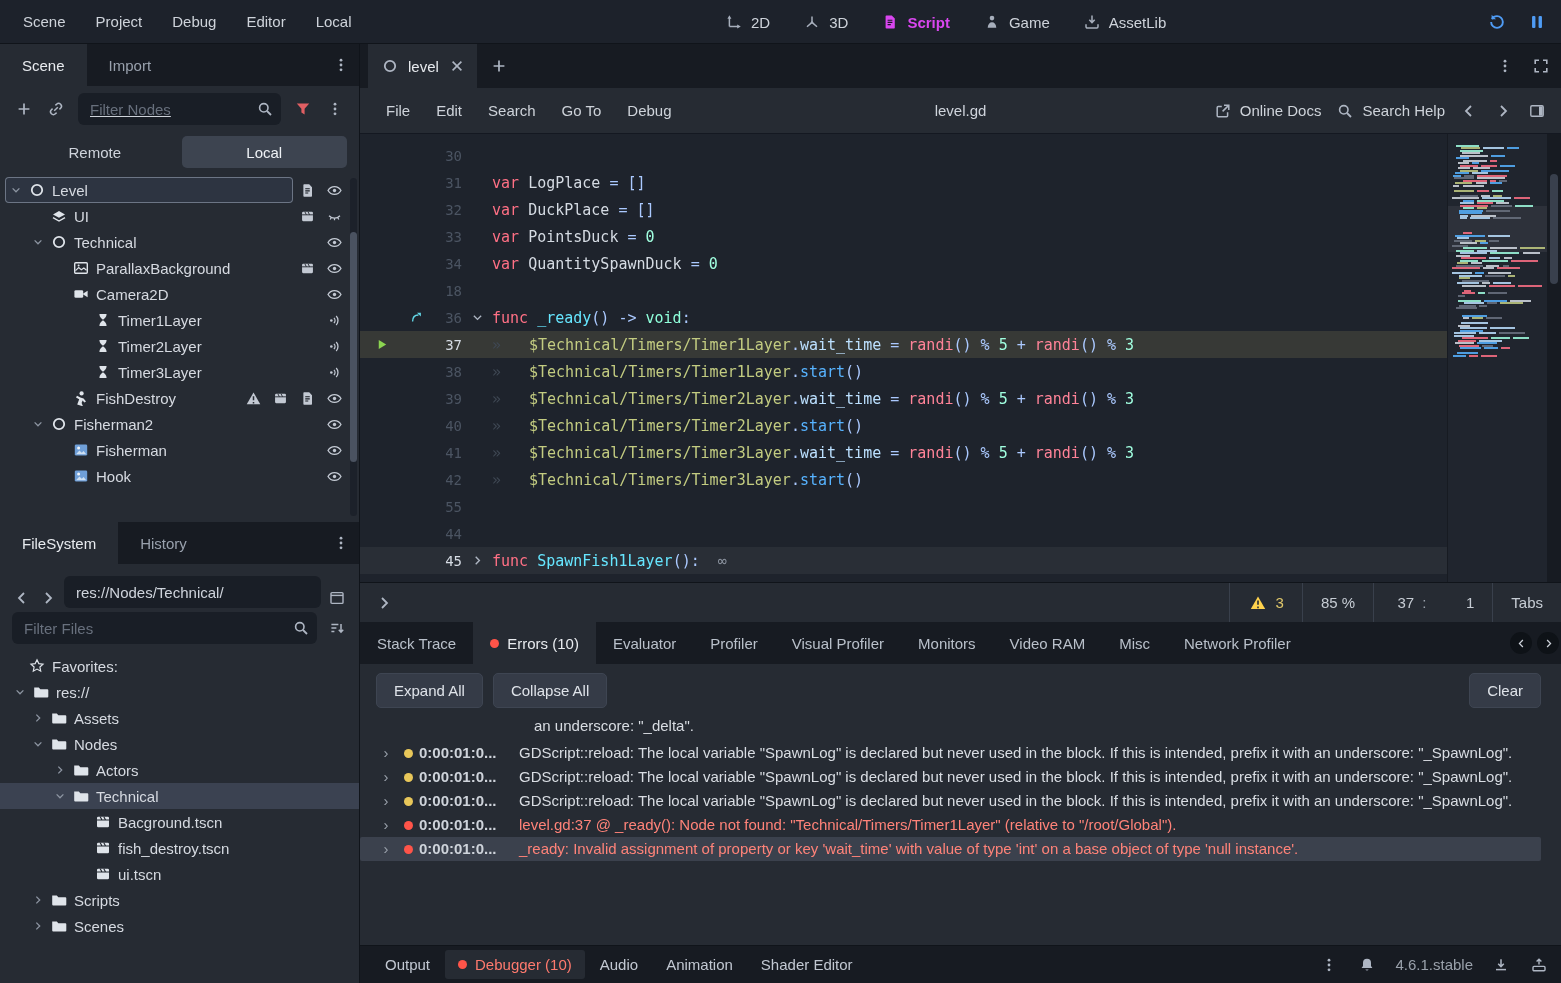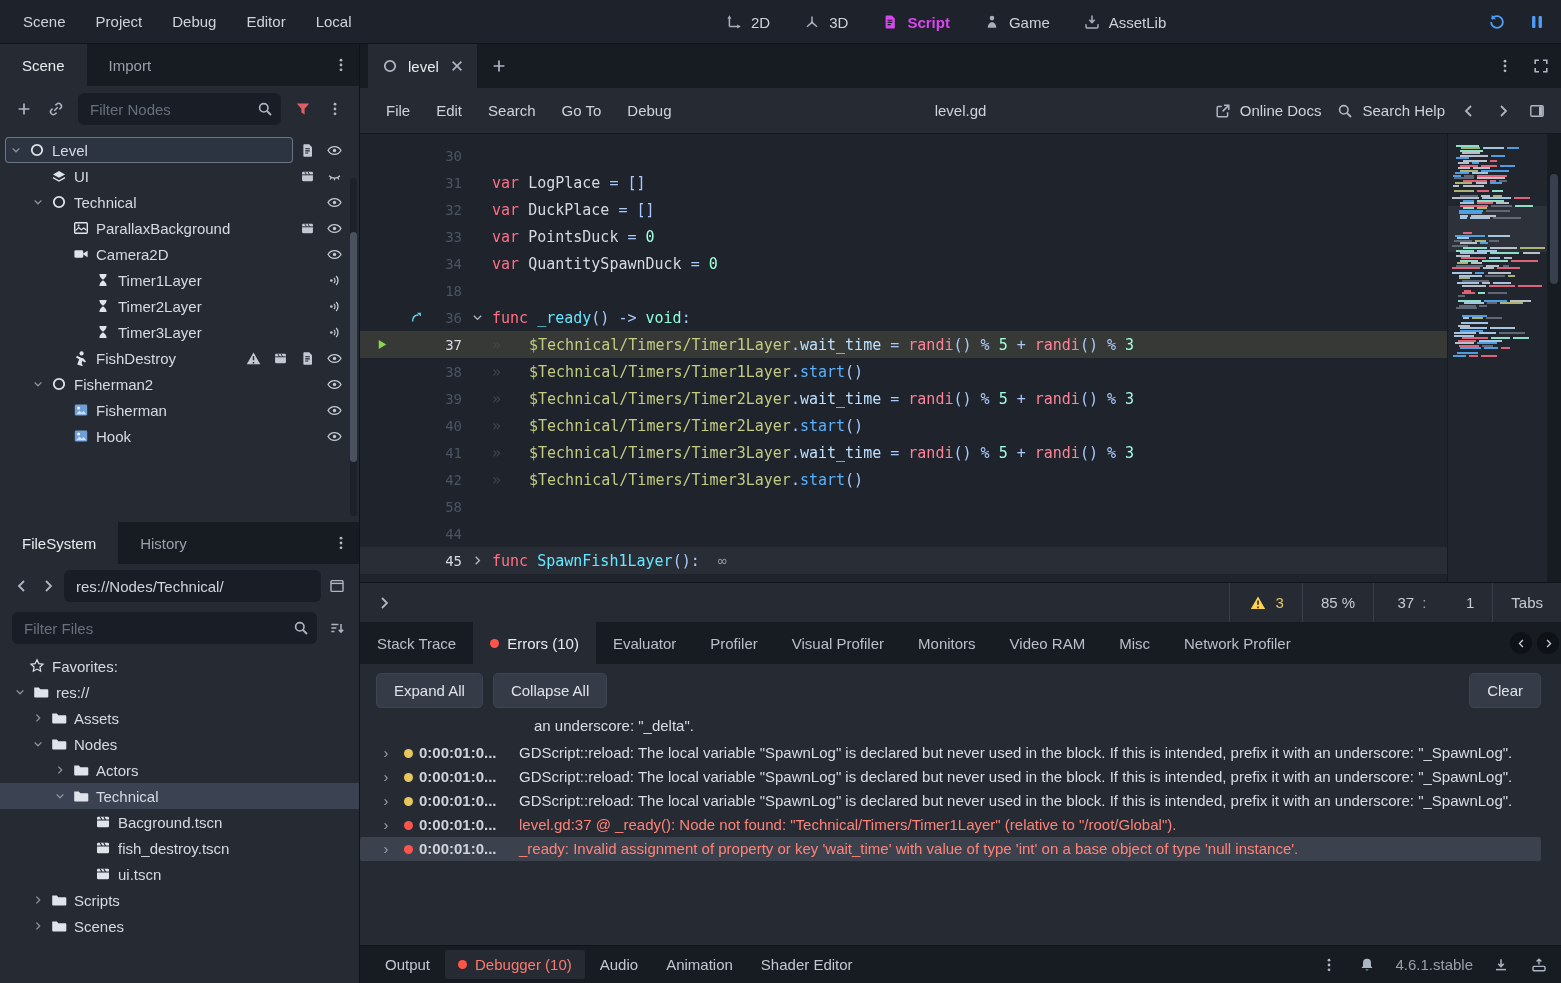--- a/index.html
+++ b/index.html
@@ -27,21 +27,21 @@
   #topbar-right{position:absolute;right:14px;top:0;height:44px;display:flex;align-items:center;gap:20px;}
   [data-name="history-icon"],[data-name="pause-icon"]{color:#4f9cf5;}
 
   
   #scene-dock{position:absolute;left:0;top:44px;width:360px;height:478px;background:var(--panel);border-right:1px solid var(--border);display:flex;flex-direction:column;overflow:hidden;}
   #fs-dock{position:absolute;left:0;top:522px;width:360px;bottom:0;background:var(--panel);border-right:1px solid var(--border);display:flex;flex-direction:column;overflow:hidden;}
   .dock-tabs{height:42px;background:var(--strip);display:flex;align-items:stretch;flex:none;}
   .dock-tab{padding:0 22px;display:flex;align-items:center;color:#99a1ad;}
   .dock-tab.active{background:var(--panel);color:#e8ebef;}
   .push{margin-left:auto;display:flex;align-items:center;padding-right:8px;}
-  .scene-toolbar{height:46px;display:flex;align-items:center;gap:12px;padding:0 14px;flex:none;}
+  .scene-toolbar{height:46px;display:flex;align-items:center;gap:12px;padding:0 14px;flex:none;text-decoration:underline;}
   .filter-box{position:relative;height:32px;background:var(--well);border-radius:6px;display:flex;align-items:center;flex:1;}
   .filter-box .icon{position:absolute;right:6px;}
   .filter-input,.path-input{flex:1;width:100%;background:none;border:none;outline:none;color:#cfd4dc;font:15px "Liberation Sans",sans-serif;padding:0 30px 0 12px;}
   .filter-input::placeholder{color:#68707d;}
   [data-name="filter-icon"]{color:#e05f63;}
   .remote-local{height:40px;display:flex;align-items:center;gap:4px;padding:0 12px;flex:none;}
   .seg-btn{flex:1;height:32px;display:flex;align-items:center;justify-content:center;border-radius:5px;color:#cfd4dc;}
   .seg-btn.selected{background:#3d4450;color:#eef1f5;}
   .tree{flex:1;overflow:hidden;padding-top:5px;}
   .trow{height:26px;display:flex;align-items:center;white-space:nowrap;}
@@ -59,21 +59,21 @@
   [data-name="warning-icon"]{color:#ffd24d;}
   [data-name="group-icon"]{color:#9ba3af;}
   [data-name="signal-icon"]{color:#aab2bd;}
   [data-name="eye-closed-icon"]{color:#9ba3af;}
   [data-name="character-icon"]{color:#6fb3e8;}
   [data-name="camera-icon"]{color:#b9c6d6;}
   [data-name="folder-icon"]{color:#93adc4;}
   [data-name="scene-file-icon"]{color:#a9b1bd;}
   .vscroll{position:absolute;right:2px;top:134px;bottom:6px;width:7px;background:#1c212a;border-radius:4px;}
   .vthumb{position:absolute;left:0;right:0;top:54px;height:230px;background:#4a5260;border-radius:4px;}
-  .fs-nav{height:44px;display:flex;align-items:center;gap:6px;padding:0 12px;flex:none;}
+  .fs-nav{height:44px;display:flex;align-items:flex-end;gap:6px;padding:0 12px;flex:none;}
   .path-box{height:32px;background:var(--well);border-radius:6px;display:flex;align-items:center;flex:1;}
   .fs-filter{height:40px;display:flex;align-items:center;gap:10px;padding:0 12px;flex:none;}
 
   
   #main{position:absolute;left:360px;top:44px;right:0;bottom:0;display:flex;flex-direction:column;}
   #script-tabbar{height:44px;background:var(--strip);display:flex;align-items:stretch;flex:none;position:relative;}
   .stab{background:var(--panel);padding:0 10px 0 12px;display:flex;align-items:center;gap:8px;margin-left:8px;}
   .stab-label{color:#e7eaee;}
   #tab-add{align-self:center;margin-left:12px;}
   .tabbar-right{position:absolute;right:10px;top:0;height:44px;display:flex;align-items:center;gap:16px;}
@@ -263,20 +263,24 @@
         </svg>
       </span>
     <span id="sc-dots" class="icon " data-name="scene-toolbar-menu-icon">
         <svg viewBox="0 0 16 16" width="16" height="16">
           <circle cx="8" cy="3.2" r="1.4" fill="currentColor"></circle>
           <circle cx="8" cy="8" r="1.4" fill="currentColor"></circle>
           <circle cx="8" cy="12.8" r="1.4" fill="currentColor"></circle>
         </svg>
       </span>
   </div>
+  <div class="remote-local" data-name="remote-local-toggle">
+    <div class="seg-btn" data-name="remote-button">Remote</div>
+    <div class="seg-btn selected" data-name="local-button">Local</div>
+  </div>
   <div id="scene-tree" class="tree" data-name="scene-tree">
       <div class="trow selbox" data-name="scene-node-level" style="padding-left:6px">
         <span class="tmain">
           <span class="arr" data-name="tree-collapse-arrow">
             <svg viewBox="0 0 16 16">
               <path d="M3.5 5.8L8 10.3l4.5-4.5" stroke="currentColor" stroke-width="1.7" fill="none"></path>
             </svg>
           </span>
           <span class="nicon">
             <span class="icon " data-name="node-icon">
@@ -926,21 +930,21 @@
                 <path d="M3.5 5.8L8 10.3l4.5-4.5" stroke="currentColor" stroke-width="1.7" fill="none"></path>
               </svg></span></span><span class="g-code"><span class="t-kw">func </span><span class="t-fdef">_ready</span><span class="t-sym">() -&gt; </span><span class="t-etype">void</span><span class="t-sym">:</span></span></div>
         <div class="cl hl-exec" data-name="code-line-37"><span class="g-bp" data-name="breakpoint-gutter"><span class="icon g" data-name="exec-arrow-icon"><svg viewBox="0 0 16 16" width="16" height="16">
                 <path d="M3.4 2.6v10.8L12.6 8z" fill="currentColor"></path>
               </svg></span></span><span class="g-ovr"></span><span class="g-num" data-name="line-number">37</span><span class="g-fold" data-name="fold-gutter"></span><span class="g-code"><span class="t-tab">»</span><span class="t-np">$Technical/Timers/Timer1Layer</span><span class="t-sym">.</span><span class="t-mem">wait_time</span><span class="t-sym"> = </span><span class="t-gfn">randi</span><span class="t-sym">() </span><span class="t-sym">% </span><span class="t-num">5</span><span class="t-sym"> + </span><span class="t-gfn">randi</span><span class="t-sym">() </span><span class="t-sym">% </span><span class="t-num">3</span></span></div>
         <div class="cl" data-name="code-line-38"><span class="g-bp" data-name="breakpoint-gutter"></span><span class="g-ovr"></span><span class="g-num" data-name="line-number">38</span><span class="g-fold" data-name="fold-gutter"></span><span class="g-code"><span class="t-tab">»</span><span class="t-np">$Technical/Timers/Timer1Layer</span><span class="t-sym">.</span><span class="t-fn">start</span><span class="t-sym">()</span></span></div>
         <div class="cl" data-name="code-line-39"><span class="g-bp" data-name="breakpoint-gutter"></span><span class="g-ovr"></span><span class="g-num" data-name="line-number">39</span><span class="g-fold" data-name="fold-gutter"></span><span class="g-code"><span class="t-tab">»</span><span class="t-np">$Technical/Timers/Timer2Layer</span><span class="t-sym">.</span><span class="t-mem">wait_time</span><span class="t-sym"> = </span><span class="t-gfn">randi</span><span class="t-sym">() </span><span class="t-sym">% </span><span class="t-num">5</span><span class="t-sym"> + </span><span class="t-gfn">randi</span><span class="t-sym">() </span><span class="t-sym">% </span><span class="t-num">3</span></span></div>
         <div class="cl" data-name="code-line-40"><span class="g-bp" data-name="breakpoint-gutter"></span><span class="g-ovr"></span><span class="g-num" data-name="line-number">40</span><span class="g-fold" data-name="fold-gutter"></span><span class="g-code"><span class="t-tab">»</span><span class="t-np">$Technical/Timers/Timer2Layer</span><span class="t-sym">.</span><span class="t-fn">start</span><span class="t-sym">()</span></span></div>
         <div class="cl" data-name="code-line-41"><span class="g-bp" data-name="breakpoint-gutter"></span><span class="g-ovr"></span><span class="g-num" data-name="line-number">41</span><span class="g-fold" data-name="fold-gutter"></span><span class="g-code"><span class="t-tab">»</span><span class="t-np">$Technical/Timers/Timer3Layer</span><span class="t-sym">.</span><span class="t-mem">wait_time</span><span class="t-sym"> = </span><span class="t-gfn">randi</span><span class="t-sym">() </span><span class="t-sym">% </span><span class="t-num">5</span><span class="t-sym"> + </span><span class="t-gfn">randi</span><span class="t-sym">() </span><span class="t-sym">% </span><span class="t-num">3</span></span></div>
         <div class="cl" data-name="code-line-42"><span class="g-bp" data-name="breakpoint-gutter"></span><span class="g-ovr"></span><span class="g-num" data-name="line-number">42</span><span class="g-fold" data-name="fold-gutter"></span><span class="g-code"><span class="t-tab">»</span><span class="t-np">$Technical/Timers/Timer3Layer</span><span class="t-sym">.</span><span class="t-fn">start</span><span class="t-sym">()</span></span></div>
-        <div class="cl" data-name="code-line-43"><span class="g-bp" data-name="breakpoint-gutter"></span><span class="g-ovr"></span><span class="g-num" data-name="line-number">58</span><span class="g-fold" data-name="fold-gutter"></span><span class="g-code"></span></div>
+        <div class="cl" data-name="code-line-43"><span class="g-bp" data-name="breakpoint-gutter"></span><span class="g-ovr"></span><span class="g-num" data-name="line-number">55</span><span class="g-fold" data-name="fold-gutter"></span><span class="g-code"></span></div>
         <div class="cl" data-name="code-line-44"><span class="g-bp" data-name="breakpoint-gutter"></span><span class="g-ovr"></span><span class="g-num" data-name="line-number">44</span><span class="g-fold" data-name="fold-gutter"></span><span class="g-code"></span></div>
         <div class="cl hl-caret" data-name="code-line-45"><span class="g-bp" data-name="breakpoint-gutter"></span><span class="g-ovr"></span><span class="g-num" data-name="line-number">45</span><span class="g-fold" data-name="fold-gutter"><span class="icon g" data-name="fold-closed-icon"><svg viewBox="0 0 16 16" width="13" height="13">
                 <path d="M5.8 3.5L10.3 8l-4.5 4.5" stroke="currentColor" stroke-width="1.7" fill="none"></path>
               </svg></span></span><span class="g-code"><span class="t-kw">func </span><span class="t-fdef">SpawnFish1Layer</span><span class="t-sym">():</span><span class="t-conn">  ∞</span></span></div>
       </div>
     <div id="minimap" data-name="minimap">
       <div class="mm-view" data-name="minimap-viewport"></div>
       <div id="minimap-bars" data-name="minimap-bars">
           <i style="left:7.5px;top:10.5px;width:23.5px;background:#a1ffe0"></i>
           <i style="left:13.0px;top:13.0px;width:19.0px;background:#c3cc81"></i>

